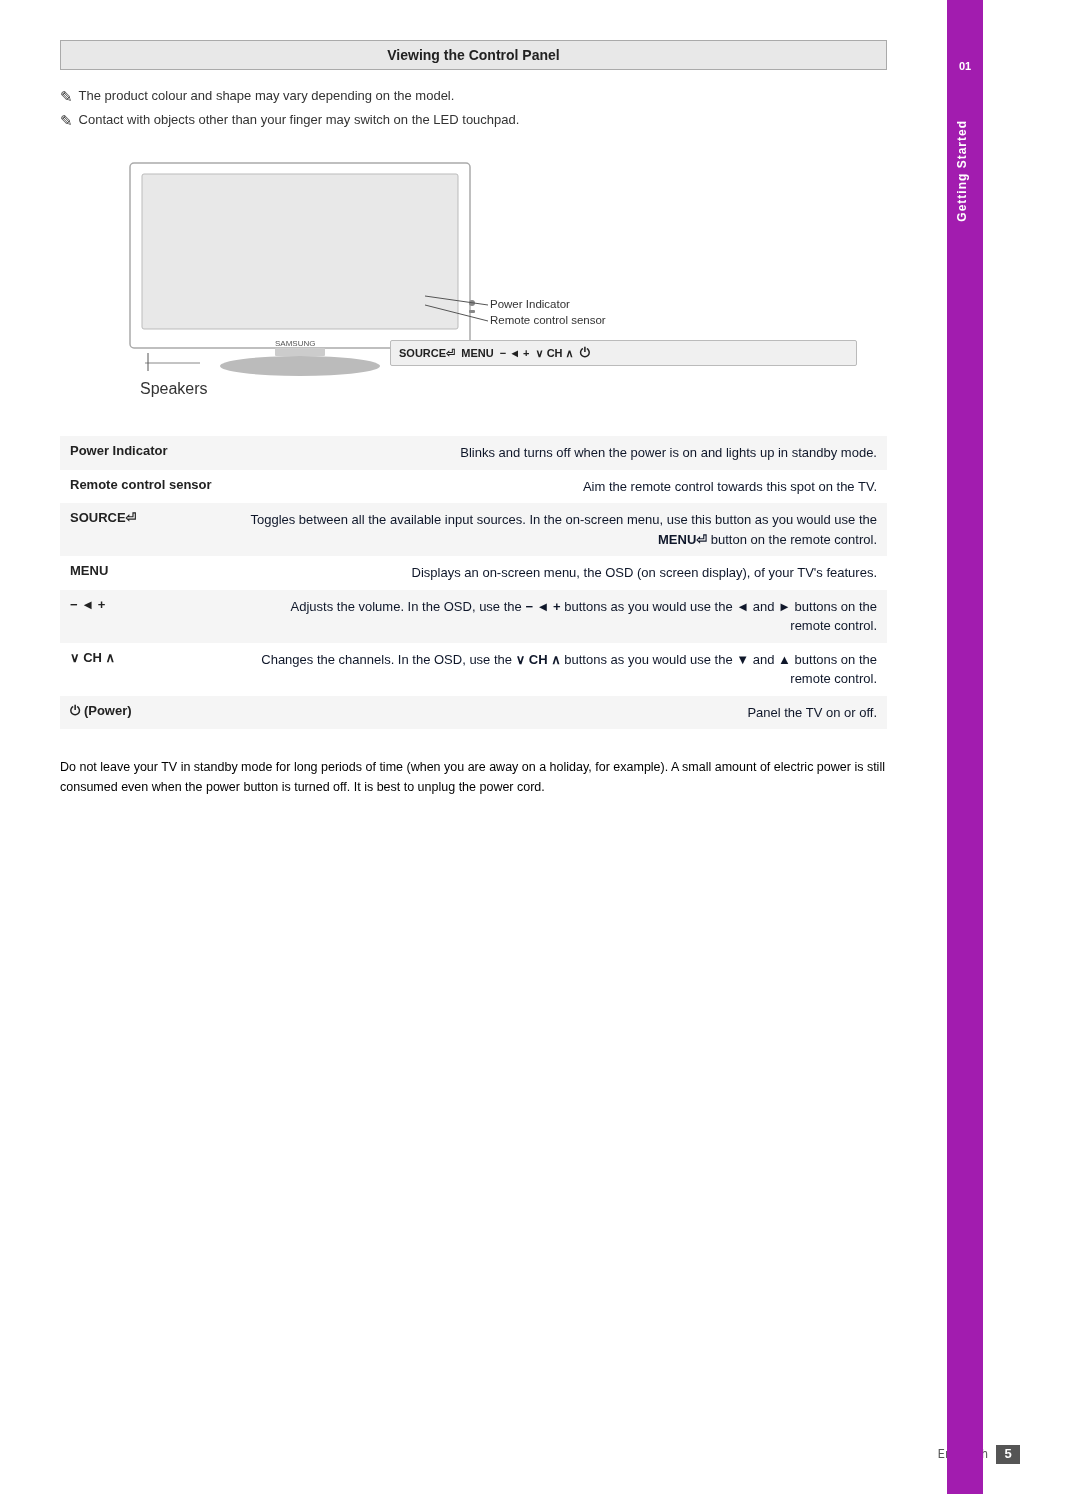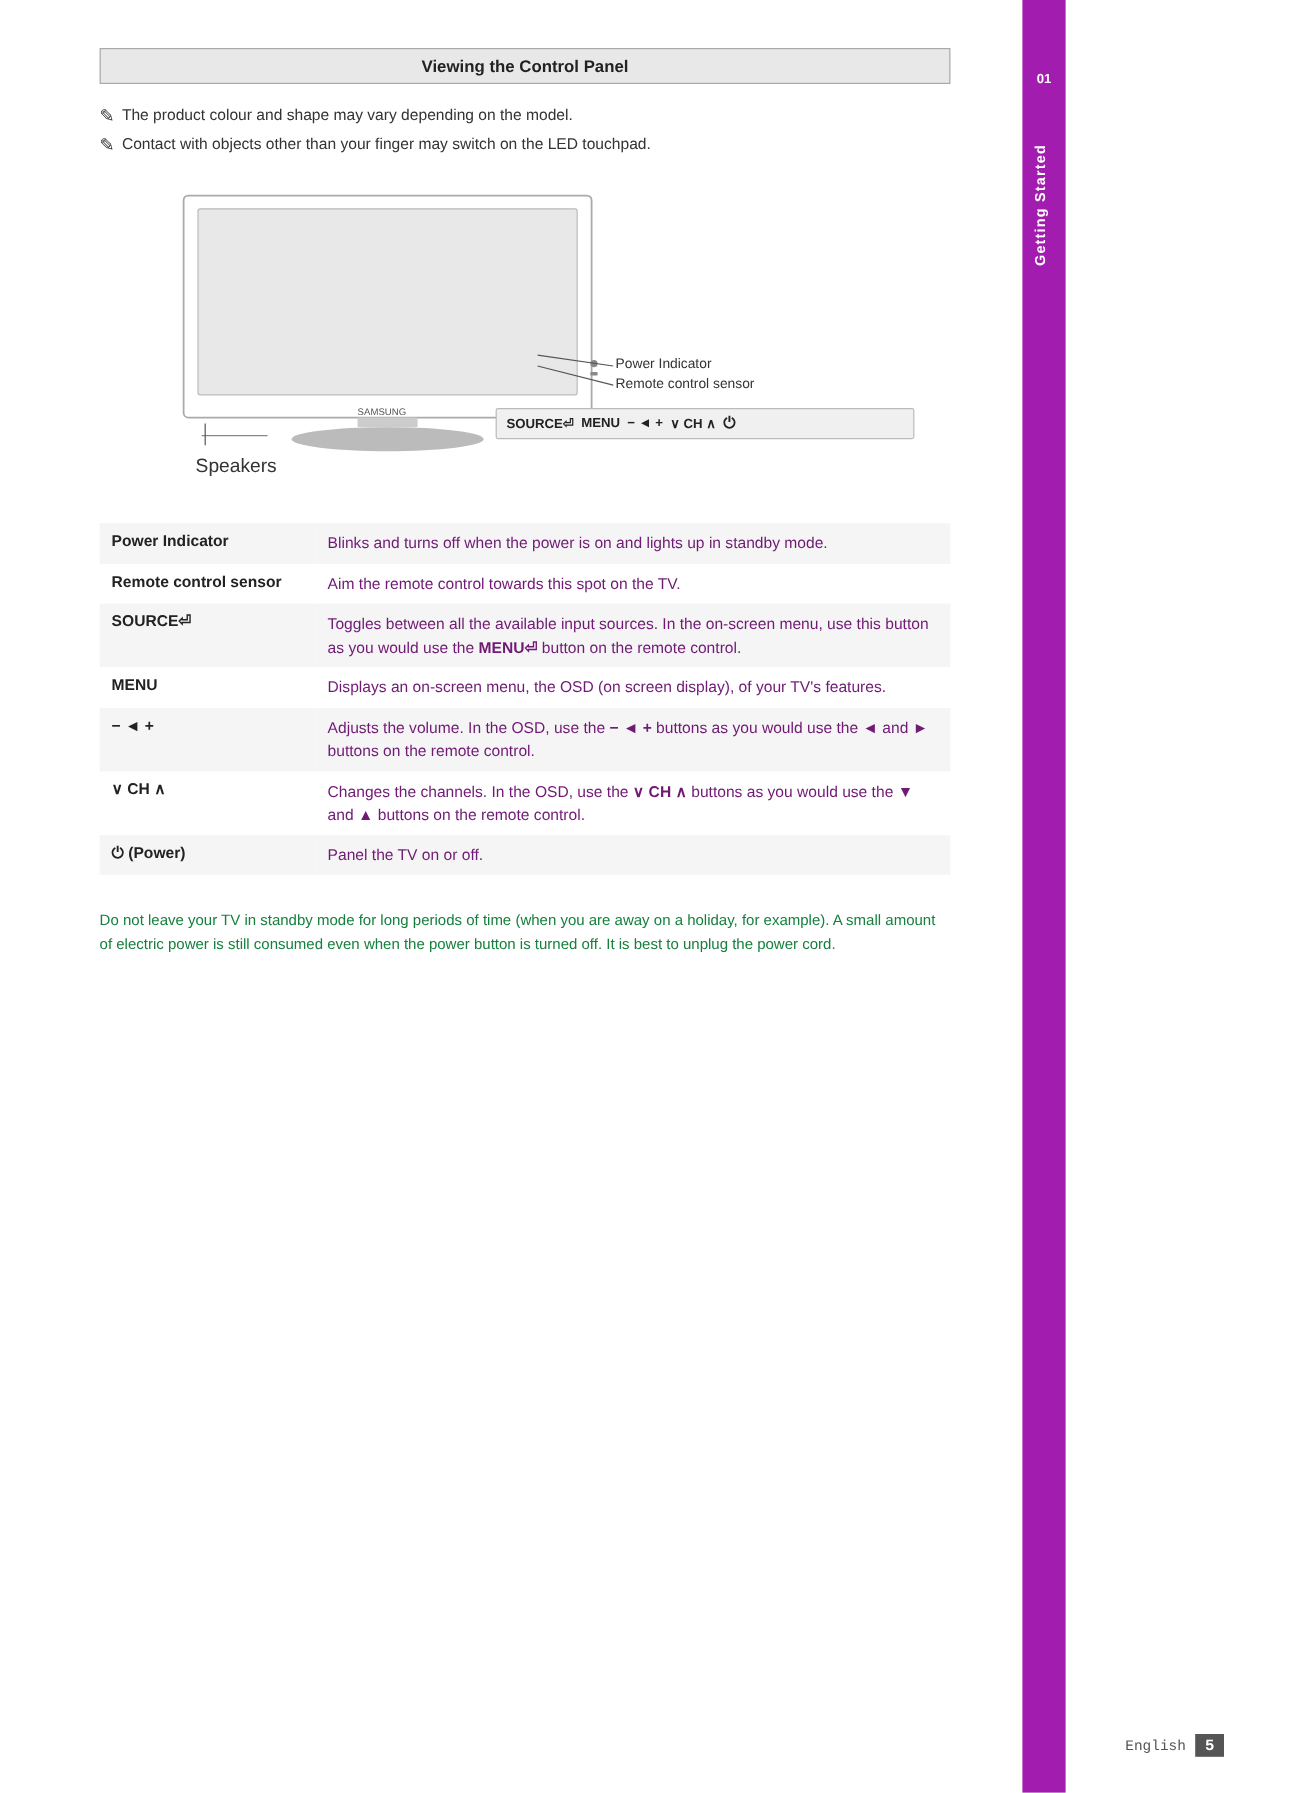--- a/index.html
+++ b/index.html
@@ -8,23 +8,22 @@
       min-height: 1494px;
       background: #fff;
       font-family: Arial, Helvetica, sans-serif;
       font-size: 13px;
       color: #222;
       position: relative;
     }
 
     .page-container {
       display: flex;
-      width: 888px;
+      width: 983px;
       min-height: 1494px;
-      padding-left: 23px;
     }
 
     .main-content {
       flex: 1;
       padding: 40px 60px 60px 60px;
       max-width: 1010px;
     }
 
     
     .side-tab {
@@ -150,33 +149,34 @@
     .control-table tr:nth-child(even) td {
       background: #fff;
     }
     .ctrl-name {
       width: 180px;
       font-weight: bold;
       font-size: 13px;
       white-space: nowrap;
     }
     .ctrl-desc {
-      color: #701a75;
+      color: #0f172a;
       line-height: 1.5;
+      text-align: right;
     }
 
     
     .standby-title {
       font-weight: bold;
       font-size: 13px;
       margin-bottom: 6px;
     }
     .standby-desc {
       font-size: 12.5px;
-      color: #15803d;
+      color: #000000;
       line-height: 1.6;
     }
 
     
     .footer {
       position: absolute;
       bottom: 30px;
       right: 60px;
       display: flex;
       align-items: center;

